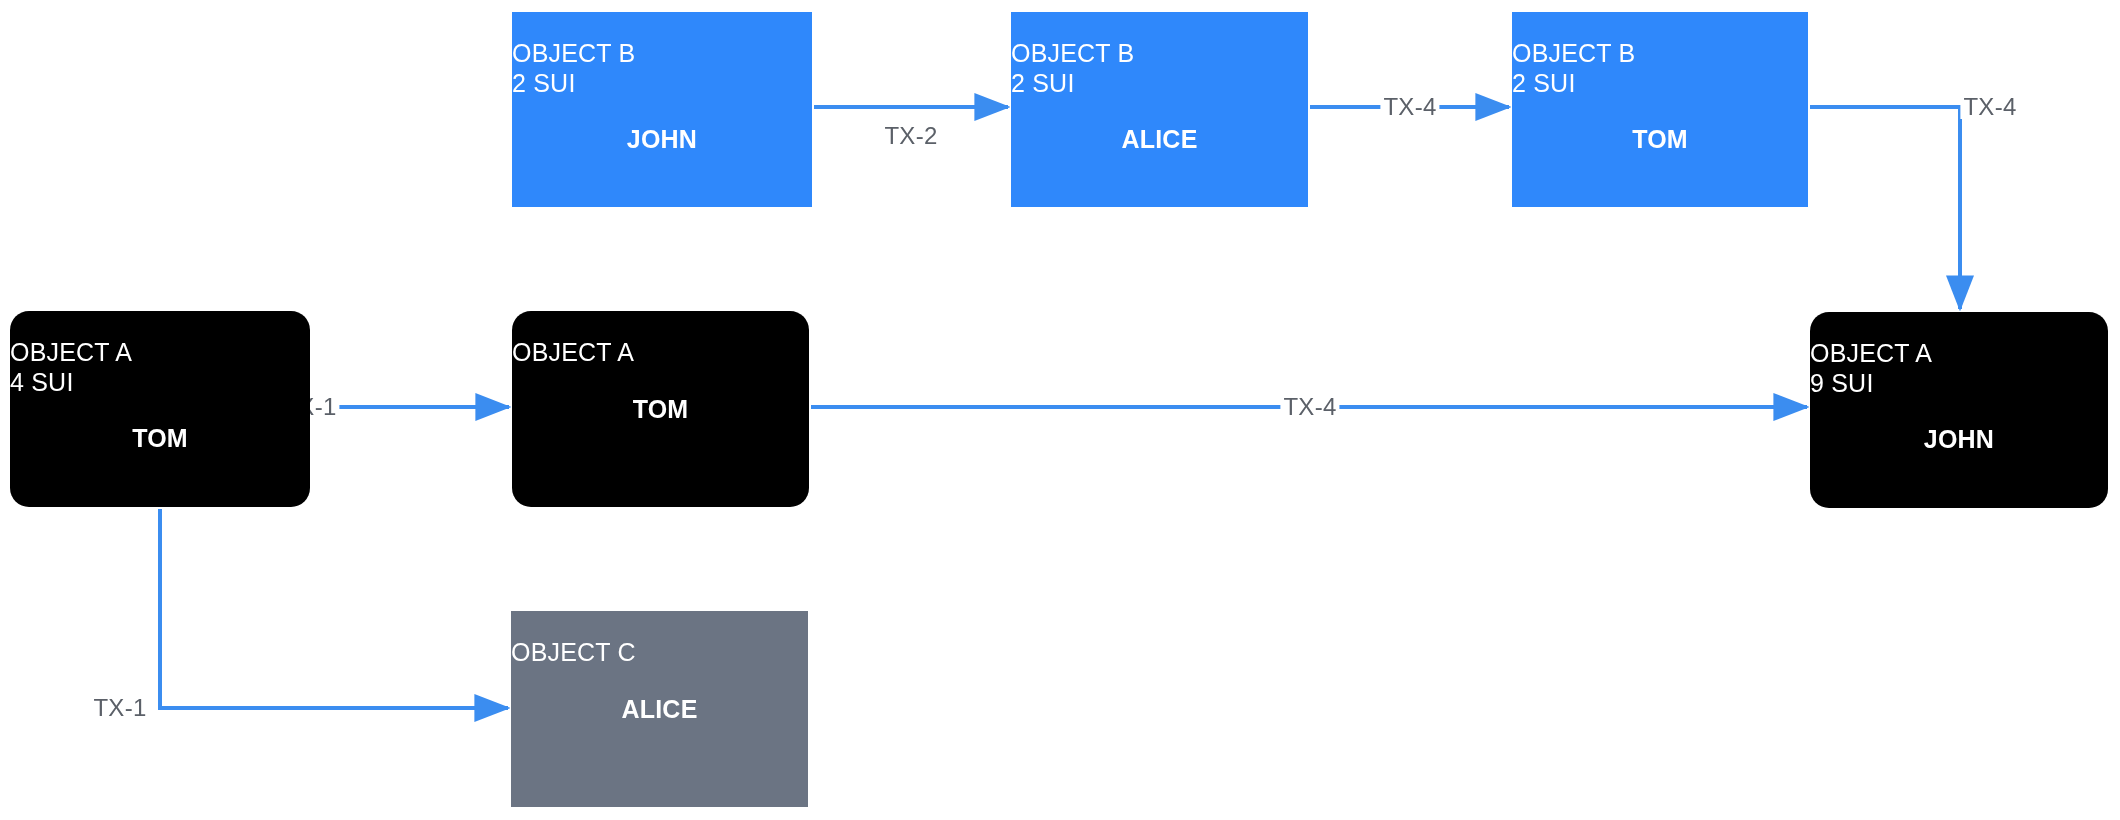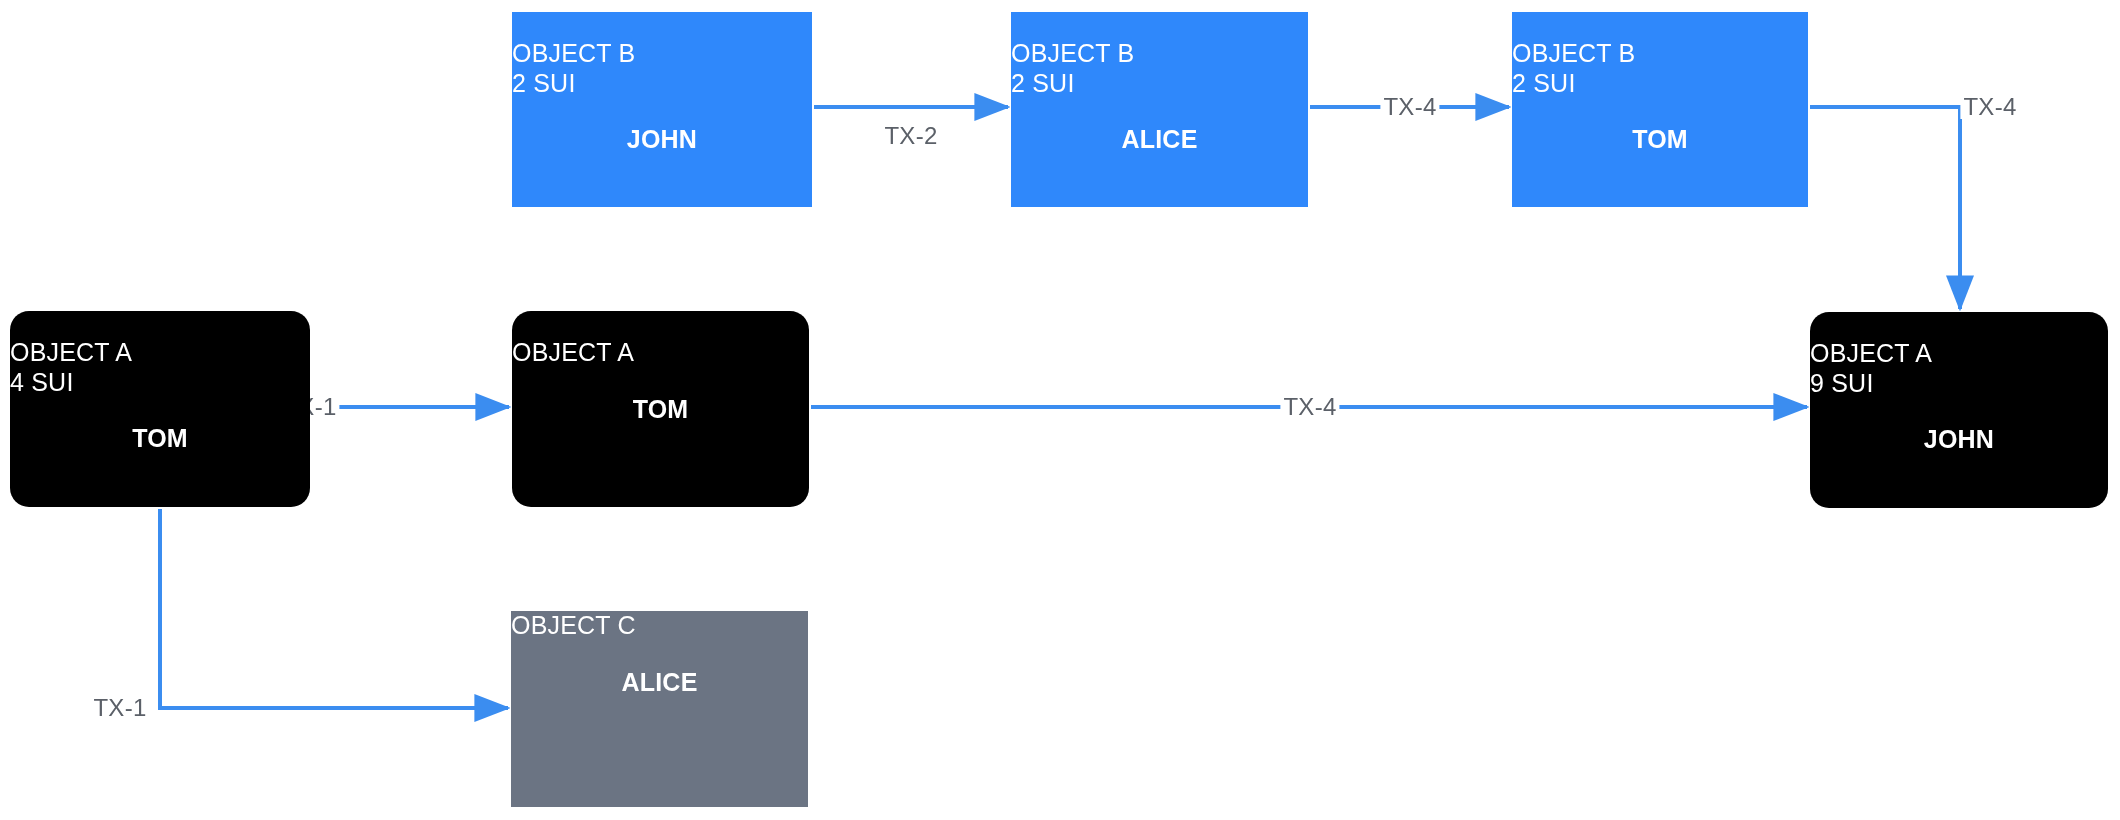--- a/index.html
+++ b/index.html
@@ -146,20 +146,20 @@
   </div>
 
   <div class="node kind-black" style="left:1810px;top:312px;width:298px;height:196px;padding-top:27px;">
     <div class="top-group">
       <span class="line1">OBJECT A</span>
       <span class="line2">9 SUI</span>
     </div>
     <span class="owner" style="margin-top:27px;">JOHN</span>
   </div>
 
-  <div class="node kind-gray" style="left:511px;top:611px;width:297px;height:196px;">
+  <div class="node kind-gray" style="left:511px;top:611px;width:297px;height:196px;padding-top:27px;">
     <div class="top-group">
       <span class="line1">OBJECT C</span>
     </div>
     <span class="owner" style="margin-top:27px;">ALICE</span>
   </div>
 
 </div>
 
 </body></html>

